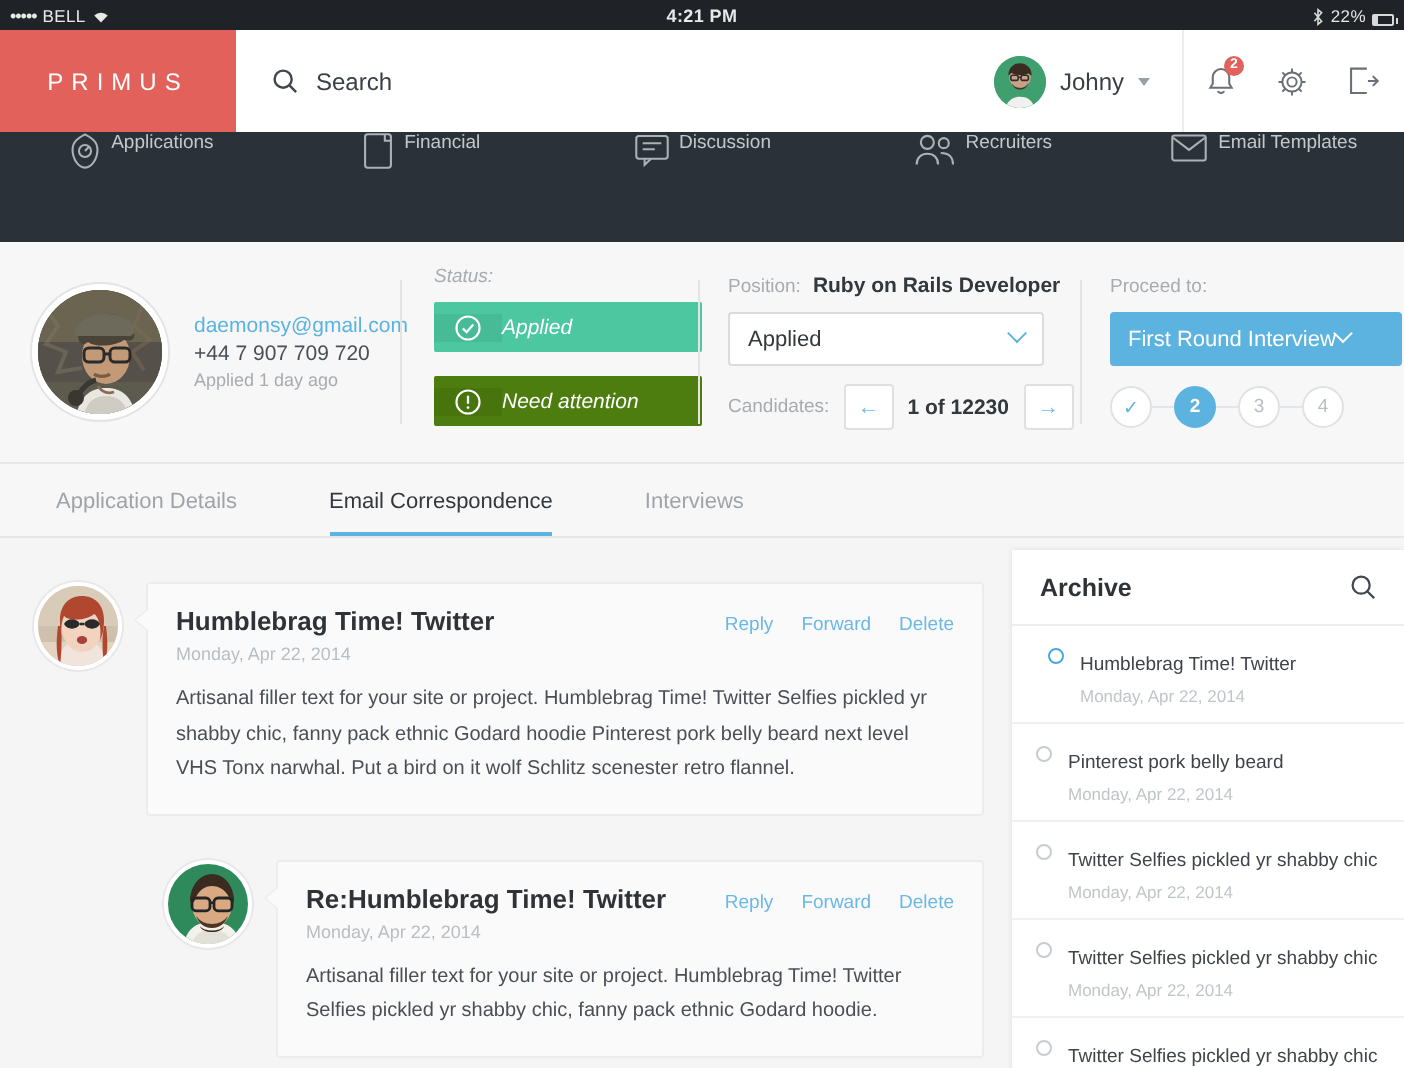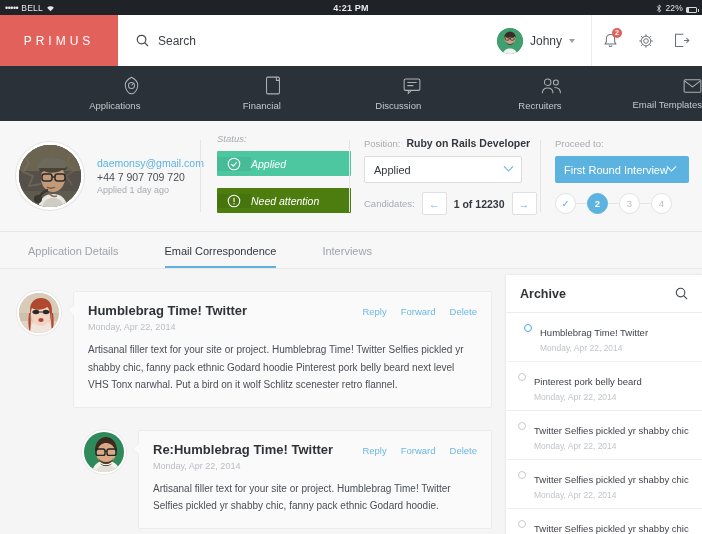--- a/index.html
+++ b/index.html
@@ -51,21 +51,21 @@
   .icon-btn { width: 36px; height: 51px; display: flex; align-items: center; justify-content: center; position: relative; }
   .badge {
     position: absolute; top: 13px; right: 6px; background: #e2615a; color: #fff;
     font-size: 7px; line-height: 10px; min-width: 10px; height: 10px; border-radius: 5px;
     text-align: center; padding: 0 2px; font-weight: bold;
   }
 
   
   .nav { height: 55px; background: #2b3138; display: flex; }
   .nav-item {
-    flex: 1; display: flex; flex-direction: column; align-items: flex-end; justify-content: center;
+    flex: 1; display: flex; align-items: flex-start; justify-content: center;
     gap: 5px; color: #c3c8cd; font-size: 9.5px;
   }
   .nav-item .ni { opacity: .85; }
 
   
   .profile {
     height: 111px; background: #f7f7f7; display: flex; align-items: center;
     border-bottom: 1px solid #e7e7e7;
   }
   .pf-left { width: 200px; display: flex; align-items: center; gap: 13px; padding-left: 16px; }
@@ -107,21 +107,21 @@
   .cand-lbl { font-size: 9.5px; color: #a7acb1; }
   .arrow-btn {
     width: 25px; height: 23px; border: 1px solid #e0e0e0; background: #fff; border-radius: 2px;
     display: flex; align-items: center; justify-content: center; color: #6cb8e4; font-size: 11px;
   }
   .cand-num { font-size: 10.5px; color: #33383d; font-weight: bold; }
 
   .proceed-col { width: 150px; padding-left: 14px; }
   .select-blue {
     height: 27px; background: #5cb3e0; border-radius: 2px; display: flex; align-items: center;
-    padding: 0 9px; font-size: 11px; color: #fff; width: 134px; margin-bottom: 10px;
+    padding: 0 9px; font-size: 11px; color: #fff; width: 146px; margin-bottom: 10px;
   }
   .select-blue .chev { border-color: #fff; }
   .steps { display: flex; align-items: center; }
   .step {
     width: 21px; height: 21px; border-radius: 50%; border: 1px solid #dfe2e4; background: #fff;
     display: flex; align-items: center; justify-content: center; font-size: 9.5px; color: #b9bec3; flex: none;
   }
   .step.check { color: #5cb3e0; }
   .step.active { background: #5cb3e0; border-color: #5cb3e0; color: #fff; font-weight: bold; }
   .step-line { width: 11px; height: 1px; background: #e2e5e7; }

